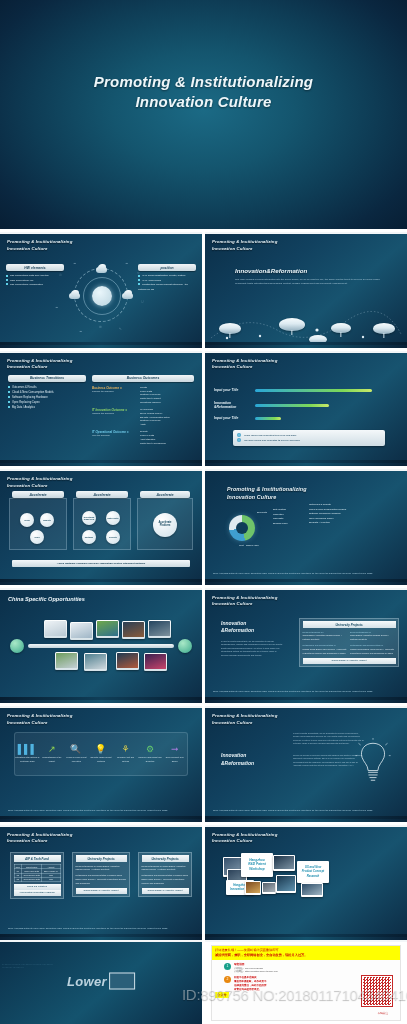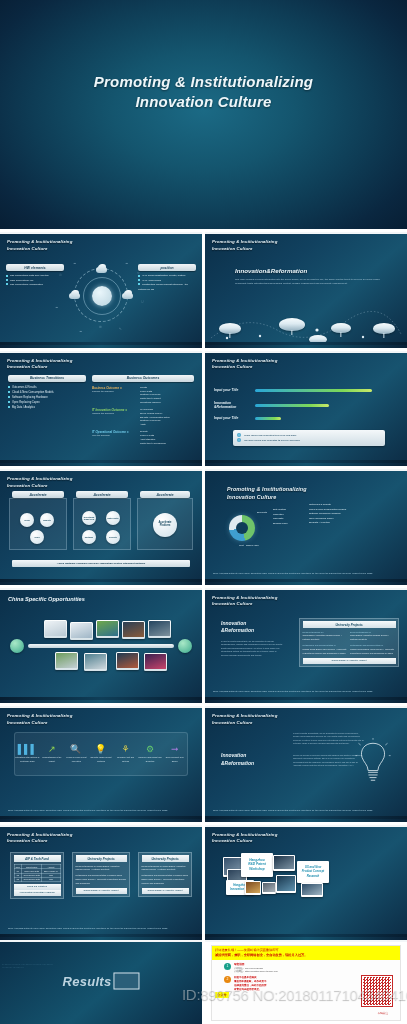--- a/index.html
+++ b/index.html
@@ -694,21 +694,21 @@
     </div>
 
   </div>
 
   <div class="bottom">
     <div class="thanks-slide">
       <div class="code-rain">
         01001011010010110100101101001011010010110100101101001011
       </div>
       <div class="thanks-box">
-        <span class="tx">Results</span>
+        <span class="tx">Lower</span>
         <span class="sq"></span>
       </div>
     </div>
 
     <div class="promo-slide">
       <div class="promo-inner">
         <div class="yellow">
           <div class="l1">好评送豪礼哦！——使用时将此页面删除即可</div>
           <div class="l2">诚招代理商，兼职，全职网络创业，全自动发货，轻松月入过万。</div>
         </div>

